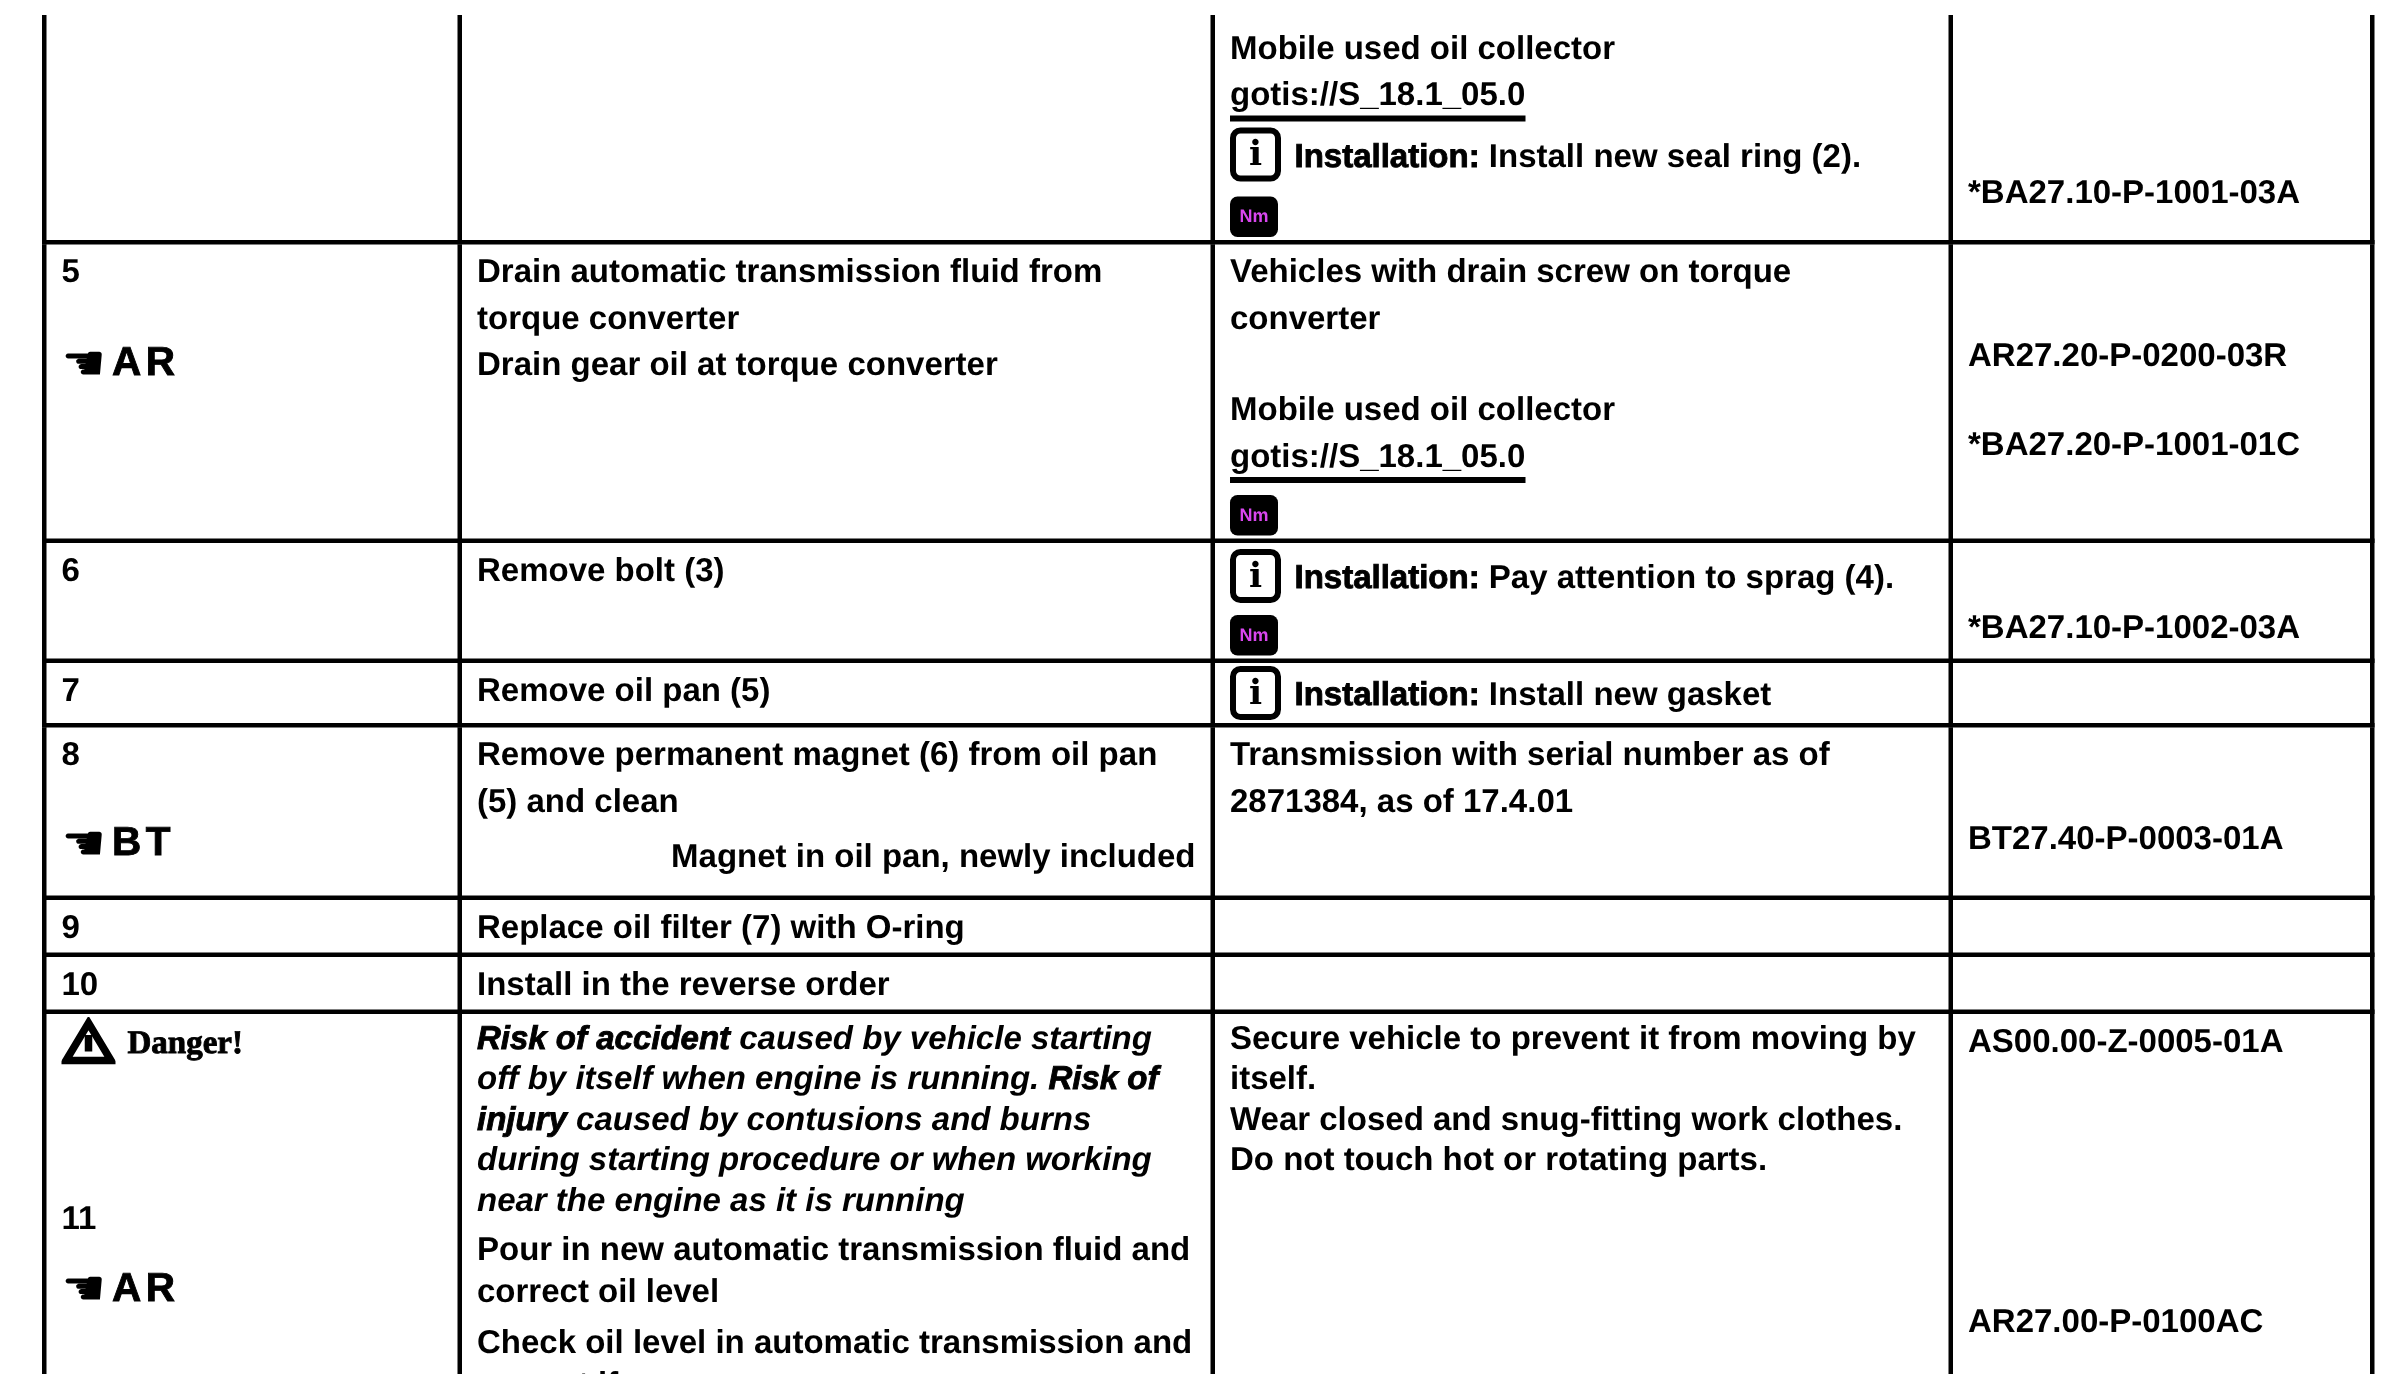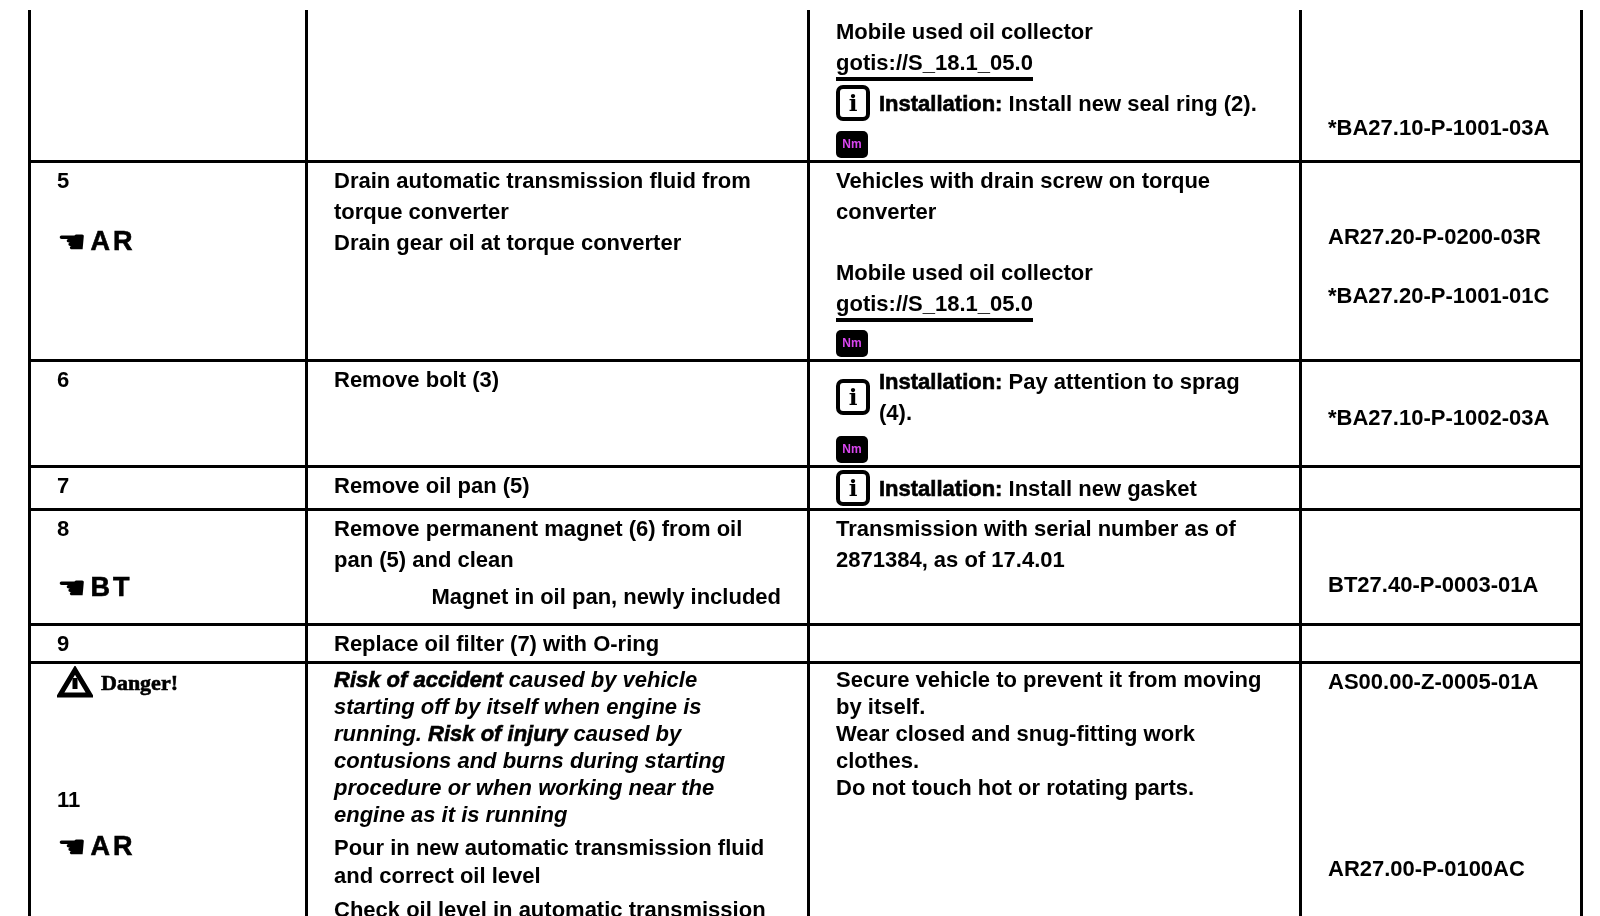--- a/index.html
+++ b/index.html
@@ -1,19 +1,19 @@
 <!DOCTYPE html>
 <html><head>
 <meta charset="utf-8">
 <style>
   html,body{margin:0;padding:0;background:#fff;}
   .page{position:relative;width:1600px;height:916px;background:#fff;overflow:hidden;
         font-family:"Liberation Sans","DejaVu Sans",sans-serif;font-weight:700;color:#000;}
   table.wis{position:absolute;left:28px;top:10px;width:1552px;border-collapse:collapse;table-layout:fixed;}
-  td{border:3px solid #000;vertical-align:top;padding:2px 26px;font-size:22px;line-height:31px;overflow:hidden;}
+  td{border:3px solid #000;vertical-align:top;padding:2px 10px;font-size:22px;line-height:31px;overflow:hidden;}
   tr.cut td{border-top:none;}
   .b{-webkit-text-stroke:0.6px #000;}
   .num{font-size:22px;}
   .badge{display:flex;align-items:center;gap:4px;font-size:27px;letter-spacing:3px;-webkit-text-stroke:0.6px #000;}
   .hand{font-family:"DejaVu Sans",sans-serif;font-size:33px;letter-spacing:0;line-height:30px;-webkit-text-stroke:0;}
   .iline{display:flex;align-items:center;gap:9px;}
   .info-icon{flex:0 0 auto;display:inline-flex;align-items:center;justify-content:center;
      width:26px;height:28px;border:4px solid #000;border-radius:7px;
      font-family:"DejaVu Serif",serif;font-size:23px;line-height:22px;}
   .nm-icon{display:inline-flex;align-items:center;justify-content:center;
@@ -144,20 +144,30 @@
   <td>
     <div class="num">9</div>
   </td>
   <td>
     <div>Replace oil filter (7) with O-ring</div>
   </td>
   <td></td>
   <td></td>
 </tr>
 
+<tr style="height:36px;">
+  <td>
+    <div class="num">10</div>
+  </td>
+  <td>
+    <div>Install in the reverse order</div>
+  </td>
+  <td></td>
+  <td></td>
+</tr>
 
 <tr style="height:237px;">
   <td>
     <div class="dline">
       <svg width="36" height="32" viewBox="0 0 36 32">
         <path d="M18 4 L33 29 L3 29 Z" fill="none" stroke="#000" stroke-width="5" stroke-linejoin="miter"></path>
         <rect x="15.5" y="12" width="5" height="11" fill="#000"></rect>
       </svg>
       <span class="b">Danger!</span>
     </div>

